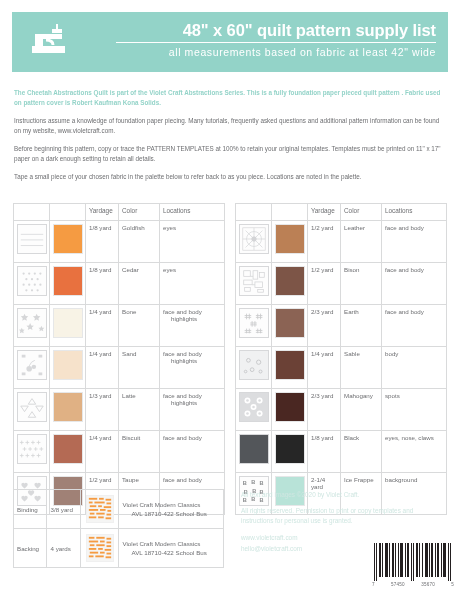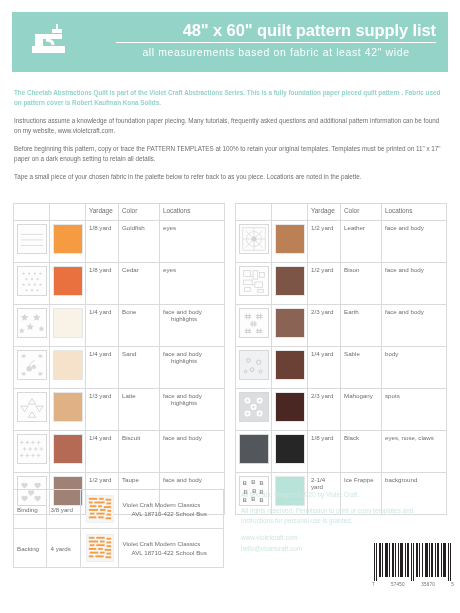--- a/index.html
+++ b/index.html
@@ -54,21 +54,20 @@
     background: #ffffff;
     margin: 2px 0 3px 0;
     width: 100%;
   }
   .header-sub {
     color: #ffffff;
     font-size: 10.5px;
     letter-spacing: 0.6px;
     line-height: 13px;
     white-space: nowrap;
-    text-align: center;
   }
 
   
   .intro {
     position: absolute;
     left: 14px;
     top: 88px;
     width: 434px;
   }
   .p-accent {

